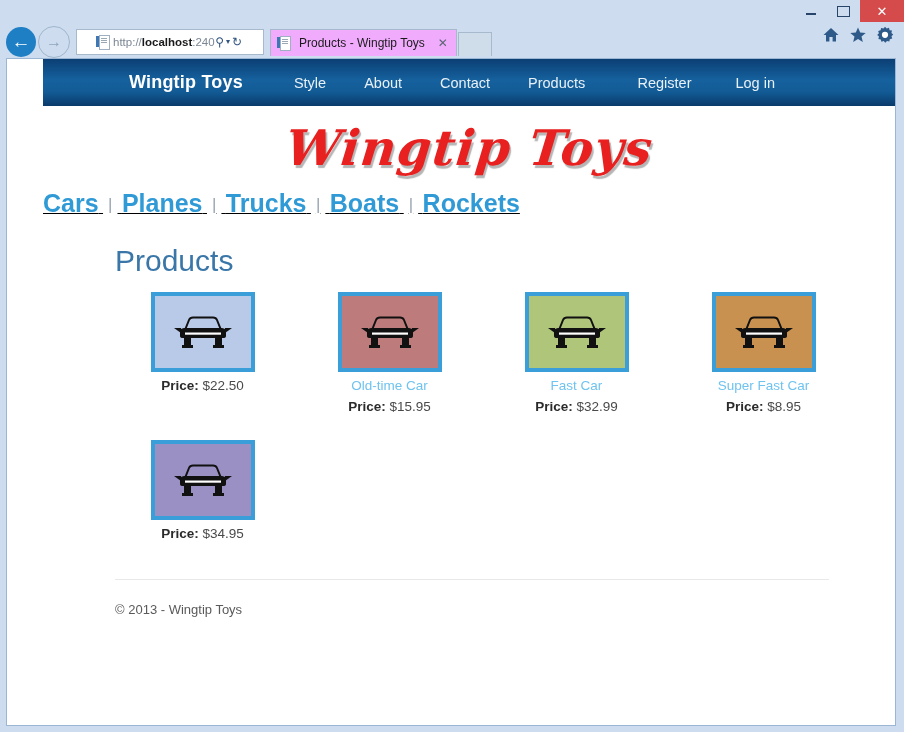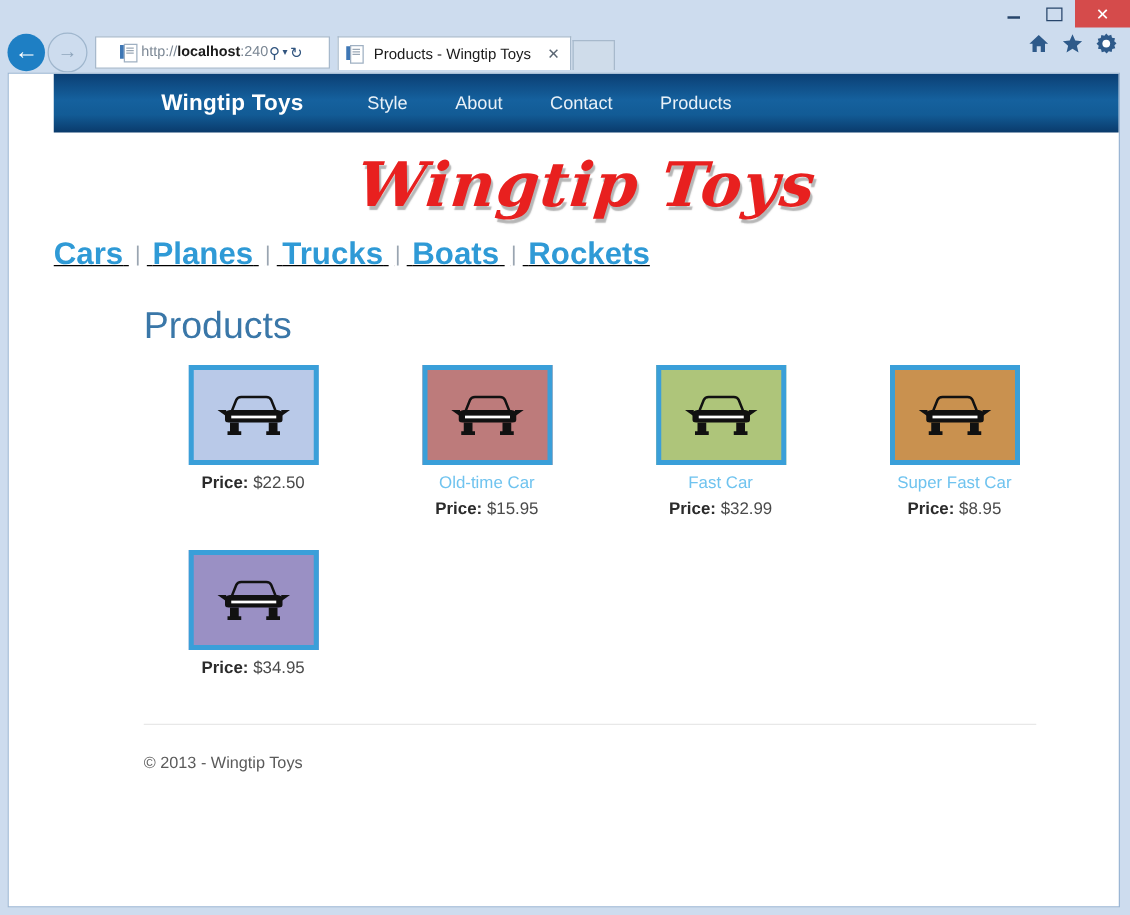--- a/index.html
+++ b/index.html
@@ -36,21 +36,21 @@
   .favicon .l2{left:5px;top:5px;width:6px;height:1px;background:#9aa8b6;}
   .favicon .l3{left:5px;top:7px;width:6px;height:1px;background:#9aa8b6;}
   .urltext{flex:1;font-size:11.5px;color:#7b8794;white-space:nowrap;overflow:hidden;}
   .urltext b{color:#1a1a1a;font-weight:bold;}
   .urltext .scheme{color:#7b8794;}
   .addr-icons{display:flex;align-items:center;gap:2px;flex:0 0 auto;padding-right:2px;}
   .ai{font-size:12px;color:#31557f;line-height:1;}
   .ai.caret{font-size:8px;color:#31557f;}
 
   .tabstrip{display:flex;align-items:flex-end;height:28px;margin-left:6px;flex:0 0 auto;}
-  .tab{height:27px;background:#ffffff;border:1px solid #a7b9cc;border-bottom:none;
+  .tab{height:27px;background:#f0abfc;border:1px solid #a7b9cc;border-bottom:none;
        display:flex;align-items:center;padding:0 5px 0 6px;box-sizing:border-box;min-width:180px;}
   .tabtitle{font-size:12px;color:#1a1a1a;white-space:nowrap;margin:0 10px 0 5px;flex:1;}
   .tabclose{font-size:12px;color:#5a6673;padding:0 3px;}
   .newtab{width:32px;height:23px;background:#cfdcea;border:1px solid #a7b9cc;border-bottom:none;margin-left:1px;}
 
   .chrome-icons{position:absolute;right:10px;top:4px;display:flex;gap:9px;align-items:center;}
   .cicon{width:18px;height:18px;color:#2e5a8a;}
 
   
   .viewport{position:absolute;left:6px;top:58px;width:890px;height:668px;
@@ -178,20 +178,24 @@
   <div class="viewport">
 
     <div class="sitenav">
       <span class="brand">Wingtip Toys</span>
       <span class="navlinks">
         <a href="#">Style</a>
         <a href="#">About</a>
         <a href="#">Contact</a>
         <a href="#">Products</a>
       </span>
+      <span class="navright">
+        <a href="#">Register</a>
+        <a href="#">Log in</a>
+      </span>
     </div>
 
     <div class="logo">
       <span class="lt">Wingtip Toys</span>
     </div>
 
     <div class="cats">
       <a href="#">Cars</a>
       <span class="sep">|</span>
       <a href="#">Planes</a>

